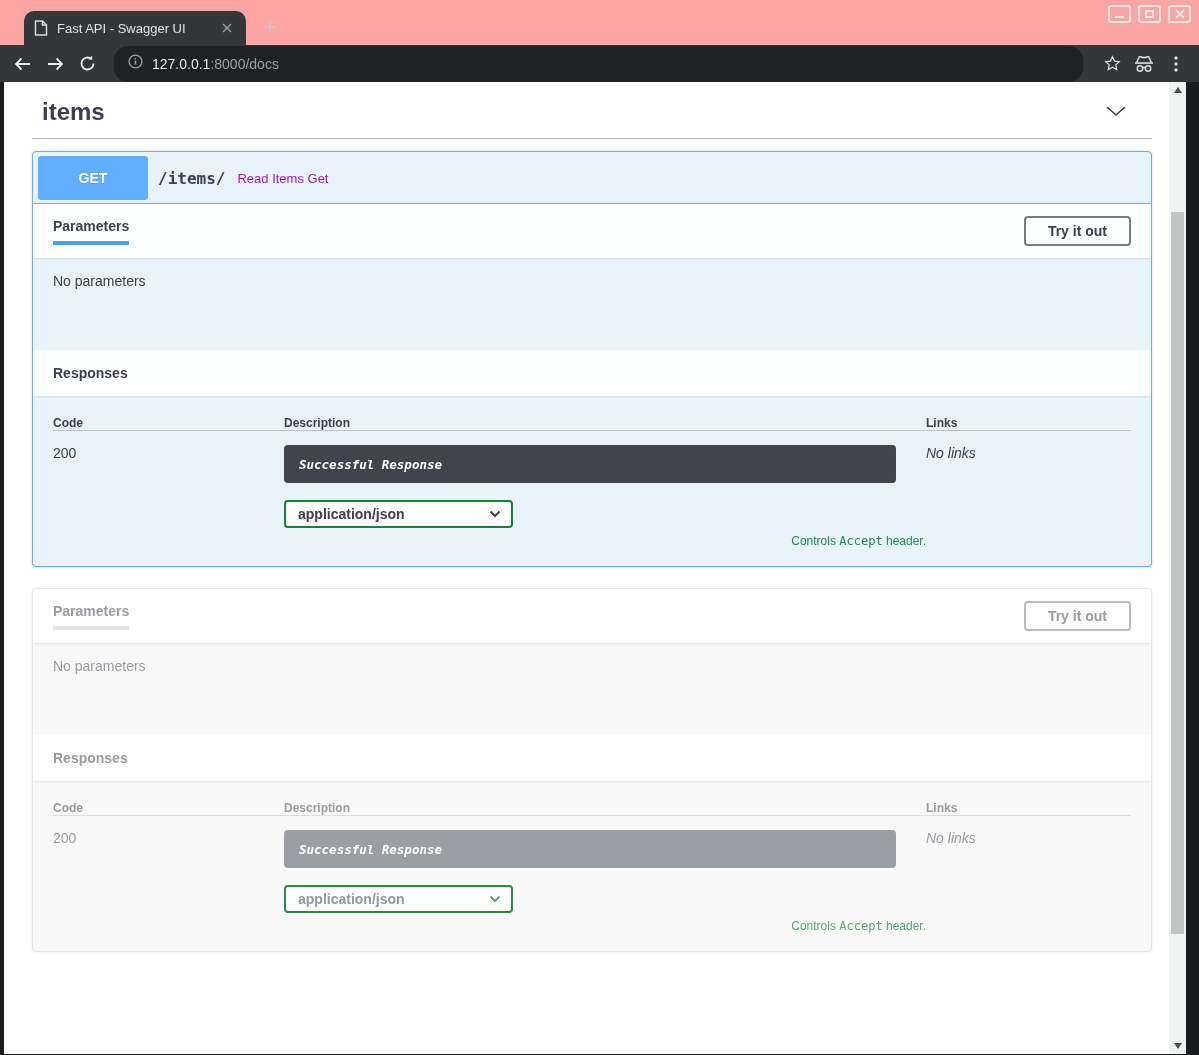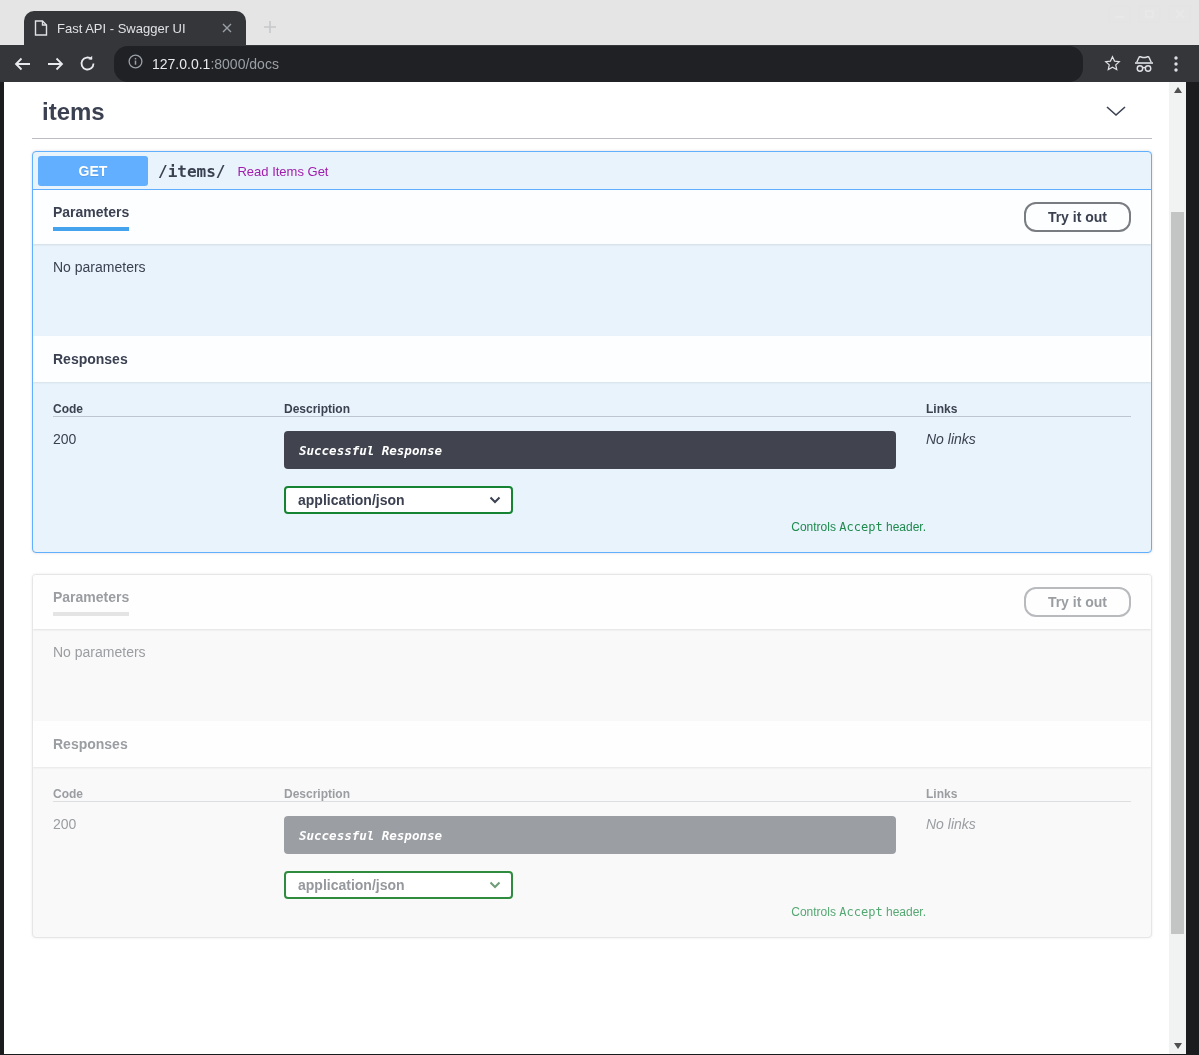--- a/index.html
+++ b/index.html
@@ -3,21 +3,21 @@
 <meta charset="utf-8">
 <style>
   * { box-sizing: border-box; margin: 0; padding: 0; }
   html,body { width:1199px; height:1055px; overflow:hidden; background:#1b1c1e;
               font-family:"Liberation Sans", sans-serif; }
 
   
   .window { width:1199px; height:1055px; background:#1b1c1e; display:flex; flex-direction:column; }
 
   
-  .titlebar { height:45px; background:#e5e5e5; position:relative; display:flex; align-items:flex-end; padding-left:24px; flex:0 0 auto; }
+  .titlebar { height:45px; background:#fca5a5; position:relative; display:flex; align-items:flex-end; padding-left:24px; flex:0 0 auto; }
   .tab { width:222px; height:34px; background:#35363a; border-radius:10px 10px 0 0;
          display:flex; align-items:center; gap:9px; padding:0 10px; cursor:default; }
   .tab-doc-icon svg { display:block; }
   .tab-title-text { flex:1; color:#dfe1e5; font-size:13px; white-space:nowrap; overflow:hidden; text-overflow:ellipsis; }
   .tab-close { width:18px; height:18px; display:flex; align-items:center; justify-content:center; border-radius:50%; }
   .new-tab { width:28px; height:28px; margin:0 0 4px 10px; display:flex; align-items:center; justify-content:center; }
   .win-controls { position:absolute; top:5px; right:8px; display:flex; gap:7px; }
   .win-btn { width:23px; height:18px; border:2px solid #e4e4e4; border-radius:3px;
              display:flex; align-items:center; justify-content:center; background:transparent; }
   .win-btn .bar { width:9px; height:2px; background:#e8e8e8; margin-top:6px; }
@@ -44,30 +44,30 @@
   
   .swagger { position:absolute; left:0; top:0; right:17px; bottom:0; padding:6px 17px 0 28px; overflow:hidden; }
 
   .tag-row { margin-top:2px; padding:8px 25px 12px 10px; border-bottom:1px solid rgba(59,65,81,.35);
              display:flex; justify-content:space-between; align-items:center; cursor:pointer; }
   .tag-title { font-size:24px; font-weight:bold; color:#3b4151; }
 
   .opblock { border:1px solid #61affe; border-radius:4px; background:#e8f3fb; margin-top:12px;
              box-shadow:0 0 3px rgba(0,0,0,.15); overflow:hidden; }
   .opblock-summary { display:flex; align-items:center; padding:4px 5px 3px 5px; border-bottom:1px solid #61affe; cursor:pointer; }
-  .method-btn { width:110px; padding:7px 0; text-align:center; background:#61affe; color:#fff;
+  .method-btn { width:110px; padding:14px 0; text-align:center; background:#61affe; color:#fff;
                 font-weight:bold; font-size:14px; border-radius:3px; text-shadow:0 1px 0 rgba(0,0,0,.1); }
   .op-path { font-family:"DejaVu Sans Mono", monospace; font-size:16px; font-weight:700; color:#3b4151; margin-left:10px; }
   .op-desc { font-size:13px; color:#a21caf; margin-left:12px; }
 
   .section-header { background:rgba(255,255,255,.85); box-shadow:0 1px 2px rgba(0,0,0,.1);
                     display:flex; justify-content:space-between; align-items:center; padding:12px 20px; min-height:52px; }
   .tab-title { font-size:14px; color:#3b4151; }
   .tab-title span { display:inline-block; padding-bottom:7px; border-bottom:4px solid #45a2ec; }
-  .try-btn { background:transparent; border:2px solid #797c80; border-radius:12px; padding:5px 22px;
+  .try-btn { background:transparent; border:2px solid #797c80; border-radius:4px; padding:5px 22px;
              font-size:14px; font-weight:bold; color:#3b4151; font-family:"Liberation Sans",sans-serif; cursor:pointer; }
 
   .params-body { padding:15px 20px 61px 20px; }
   .no-params { font-size:14px; color:#3b4151; }
 
   .resp-header { background:rgba(255,255,255,.85); box-shadow:0 1px 2px rgba(0,0,0,.08); padding:15px 20px; }
   .resp-header h4 { font-size:14px; font-weight:bold; color:#3b4151; }
 
   .resp-body { padding:20px 20px 18px 20px; }
   .resp-head-row { display:flex; font-size:12px; font-weight:bold; color:#3b4151; 

